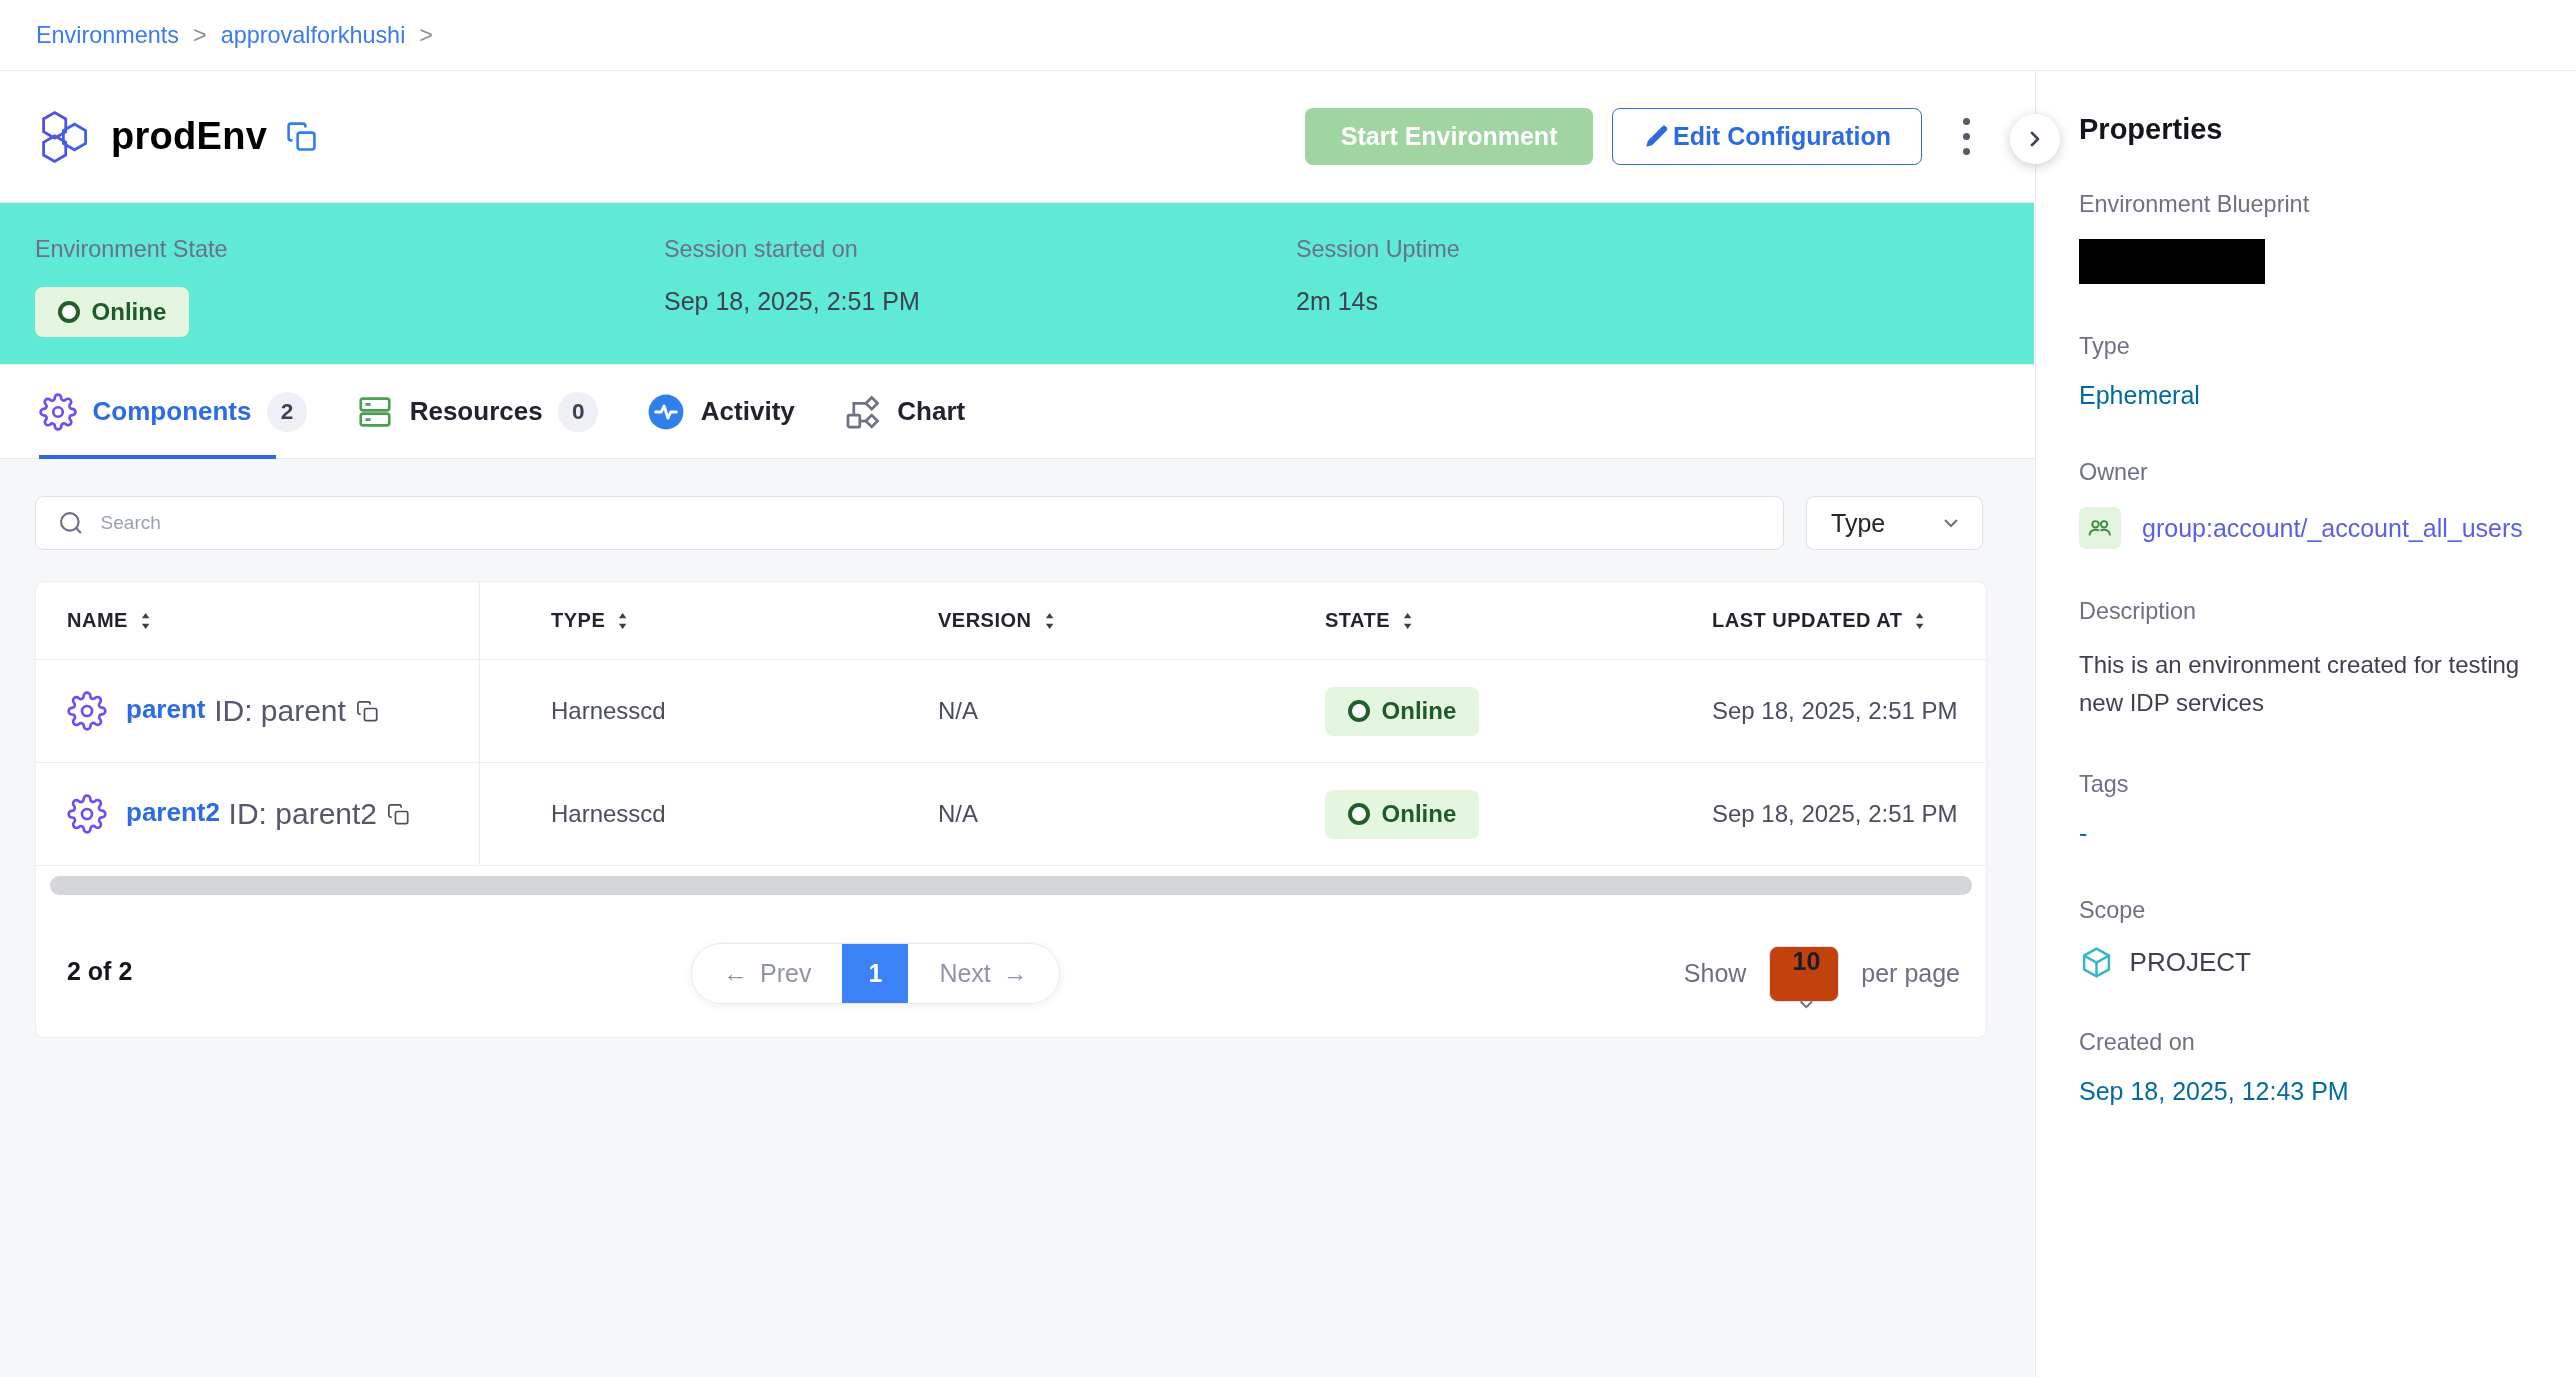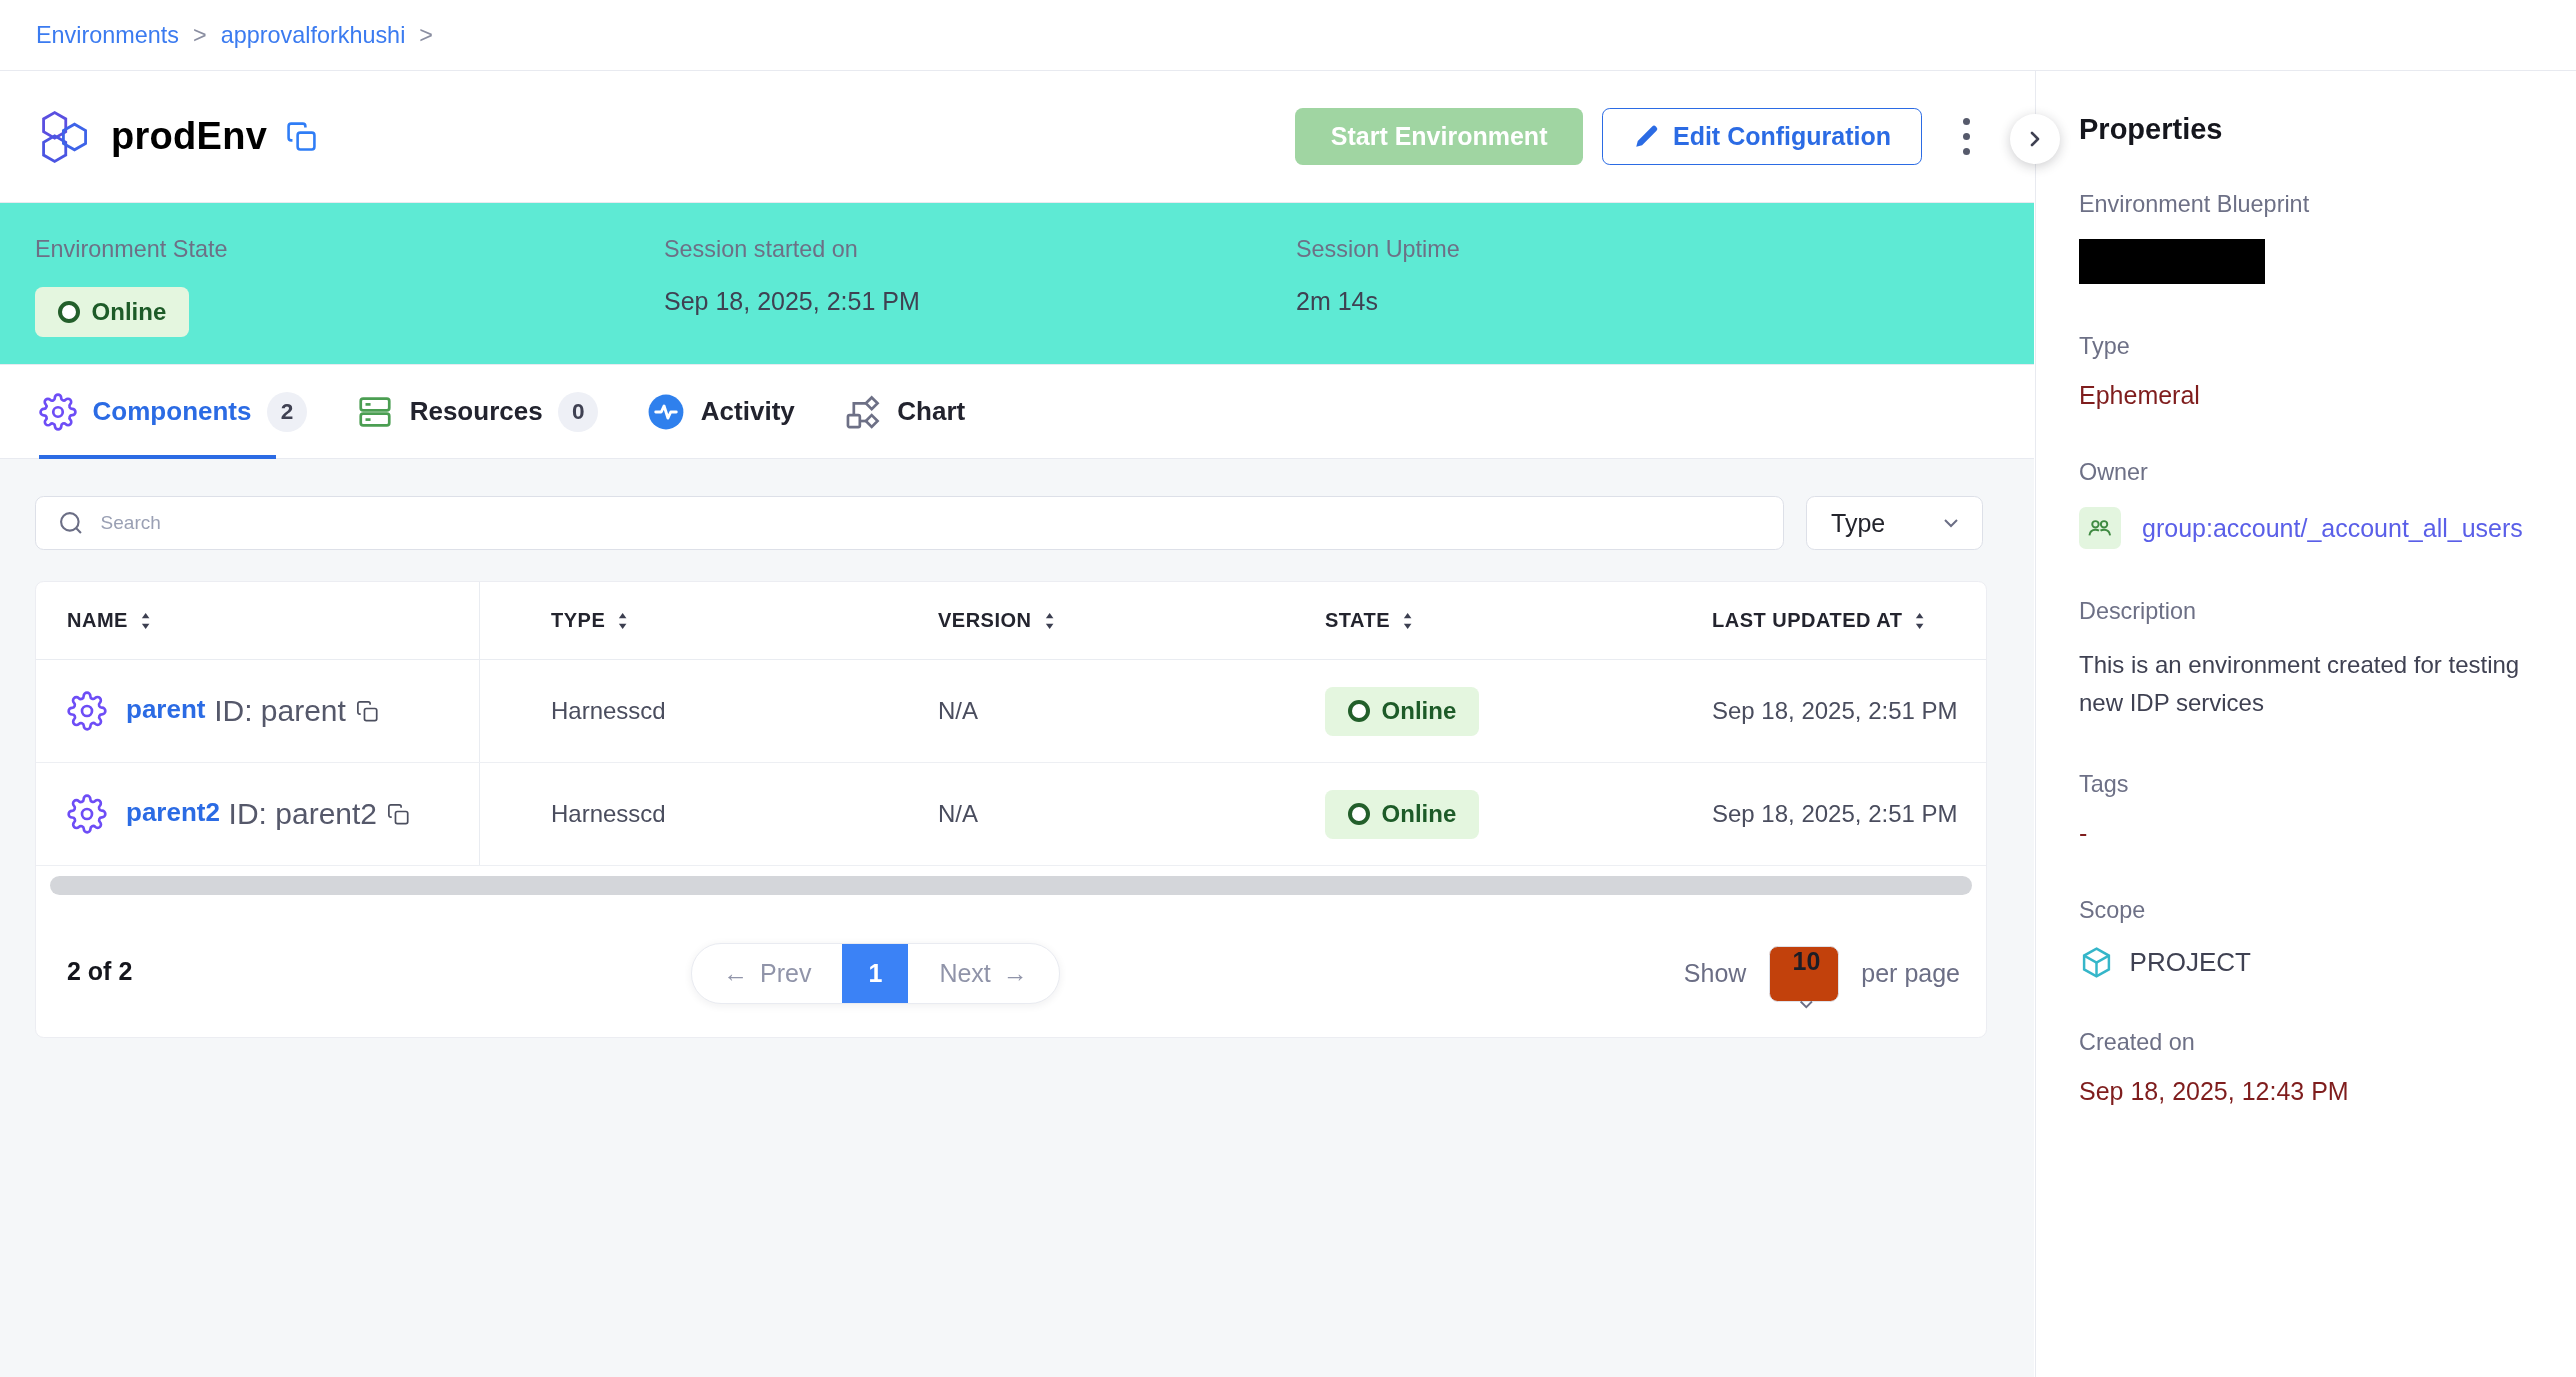--- a/index.html
+++ b/index.html
@@ -22,21 +22,21 @@
   .titlerow { height:132px; background:#fff; border-bottom:0.9px solid #e8eaf0;
     display:flex; align-items:center; padding:0 52px 0 36px; }
   .title-left { display:flex; align-items:center; gap:19px; flex:1; }
   .page-title { font-size:38px; font-weight:700; color:#000000; letter-spacing:0.3px; }
   .icon-btn { background:none; border:none; cursor:pointer; display:flex; align-items:center; }
 
   .btn-start { background:#a0d5a2; color:#fff; font-family:inherit; font-weight:700; font-size:25px;
     border:none; border-radius:7.8px; height:57px; padding:0 36px; cursor:default; }
   .btn-edit { background:#fff; color:#2b6be4; font-family:inherit; font-weight:700; font-size:25px;
     border:1.7px solid #2b6be4; border-radius:7.8px; height:57px; padding:0 29.5px;
-    display:flex; align-items:center; gap:14px; margin-left:19px; cursor:pointer; }
+    display:flex; align-items:center; gap:4px; margin-left:19px; cursor:pointer; }
   .kebab { display:flex; flex-direction:column; gap:7.8px; padding:12px; margin-left:29.5px; cursor:pointer; background:none; border:none; }
   .kebab i { width:7px; height:7px; border-radius:50%; background:#565a6b; }
   .kebab.small i { width:6px; height:6px; background:#6d7086; }
 
   .panel-toggle { position:absolute; left:2035px; top:139px; transform:translate(-50%,-50%);
     width:50px; height:50px; border-radius:50%; background:#fff; border:none;
     box-shadow:0 2.6px 12px rgba(31,33,40,.22); display:flex; align-items:center; justify-content:center;
     cursor:pointer; z-index:5; }
 
   
@@ -104,21 +104,21 @@
   .size-select { height:56px; background:#c2410c; border:0.9px solid #dfe2ea; border-radius:8.7px;
     display:flex; align-items:center; gap:17.3px; padding:0 17.3px 0 22.6px; cursor:pointer;flex-direction:column; }
   .size-select .val { font-size:25px; font-weight:700; color:#1c1d26; }
 
   
   .panel { position:absolute; left:2035px; top:71px; width:541px; height:1306px; background:#fff;
     border-left:0.9px solid #e8eaf0; padding:42px 35px 0 43px; }
   .panel-title { font-size:29px; font-weight:700; color:#15161d; margin-bottom:45px; }
   .pfield { margin-bottom:49px; }
   .plabel { font-size:23.4px; color:#6d7086; margin-bottom:21px; }
-  .pvalue { font-size:25px; color:#7f1d1d; }
+  .pvalue { font-size:25px; color:#0369a1; }
   .redacted { width:186px; height:45px; background:#000; }
   .owner-row { display:flex; align-items:center; gap:21px; }
   .owner-icon { width:42px; height:42px; border-radius:7px; background:#e3f5df;
     display:flex; align-items:center; justify-content:center; }
   .owner-link { font-size:25px; color:#5a5fe8; cursor:pointer; text-decoration:none; }
   .desc { font-size:24px; color:#3f4152; line-height:38px; max-width:473px; white-space:pre-line; }
   .scope-row { display:flex; align-items:center; gap:15.6px; font-size:26px; color:#3f4152; }
 </style>
 </head>
 <body>

